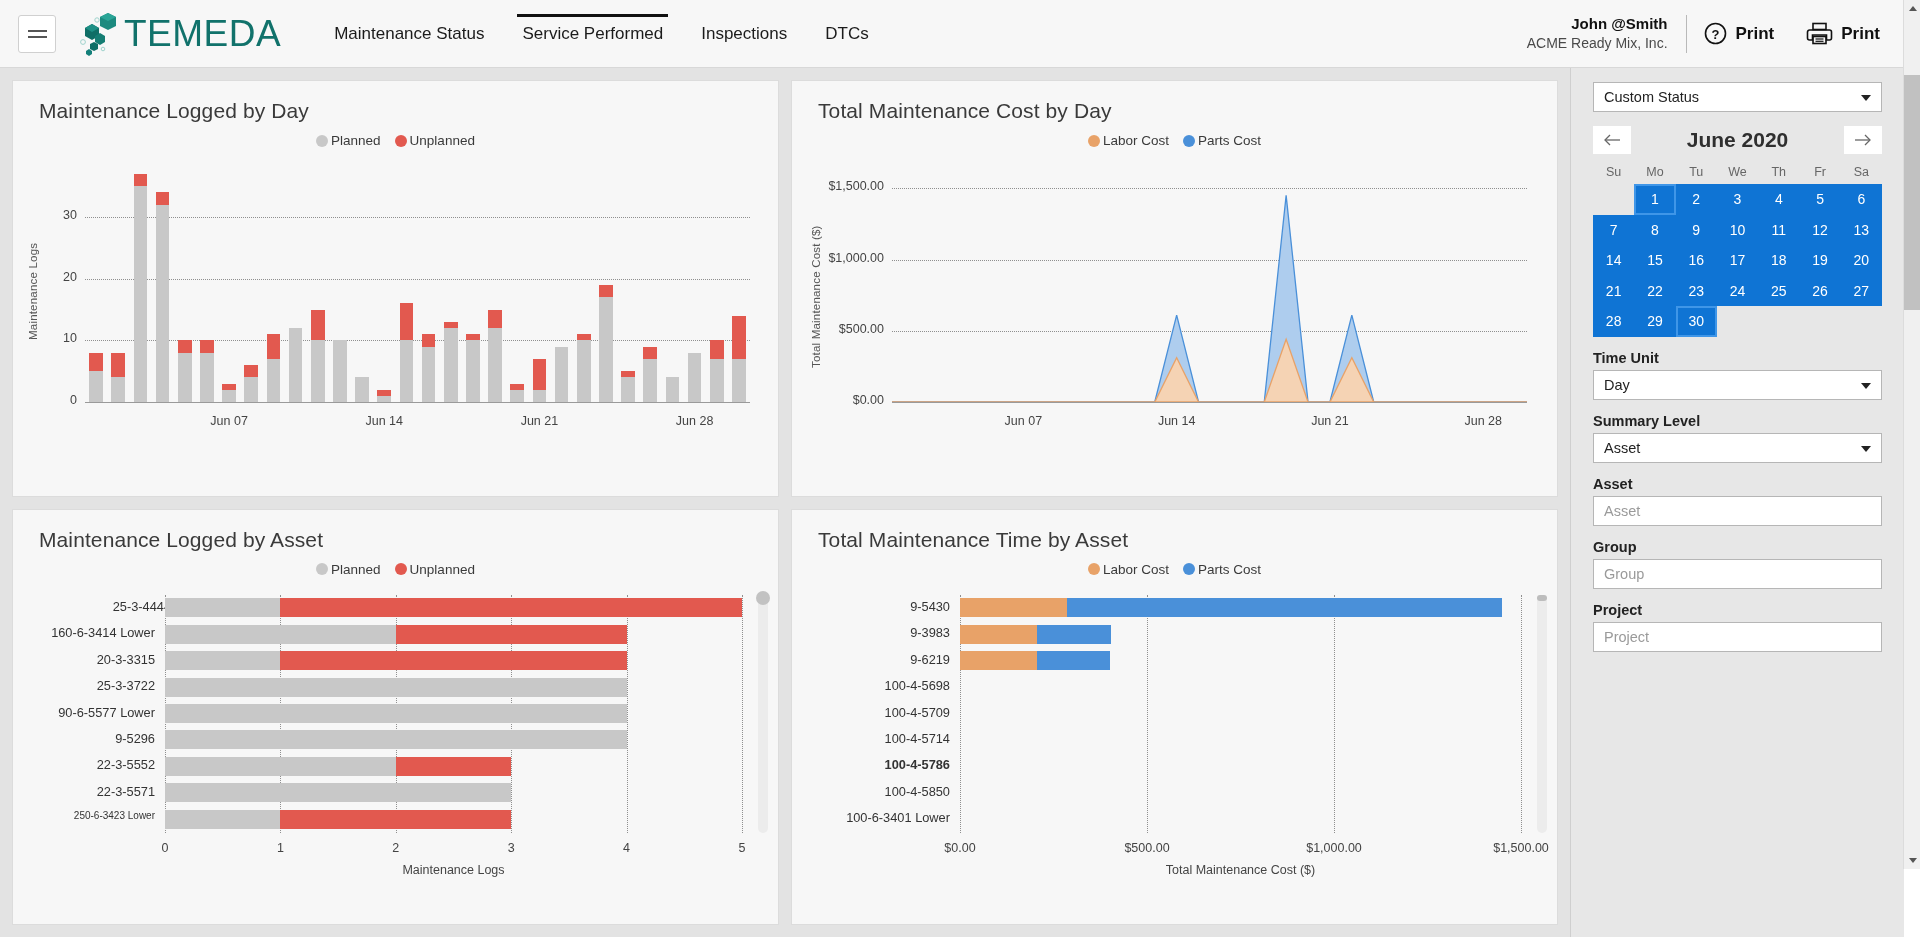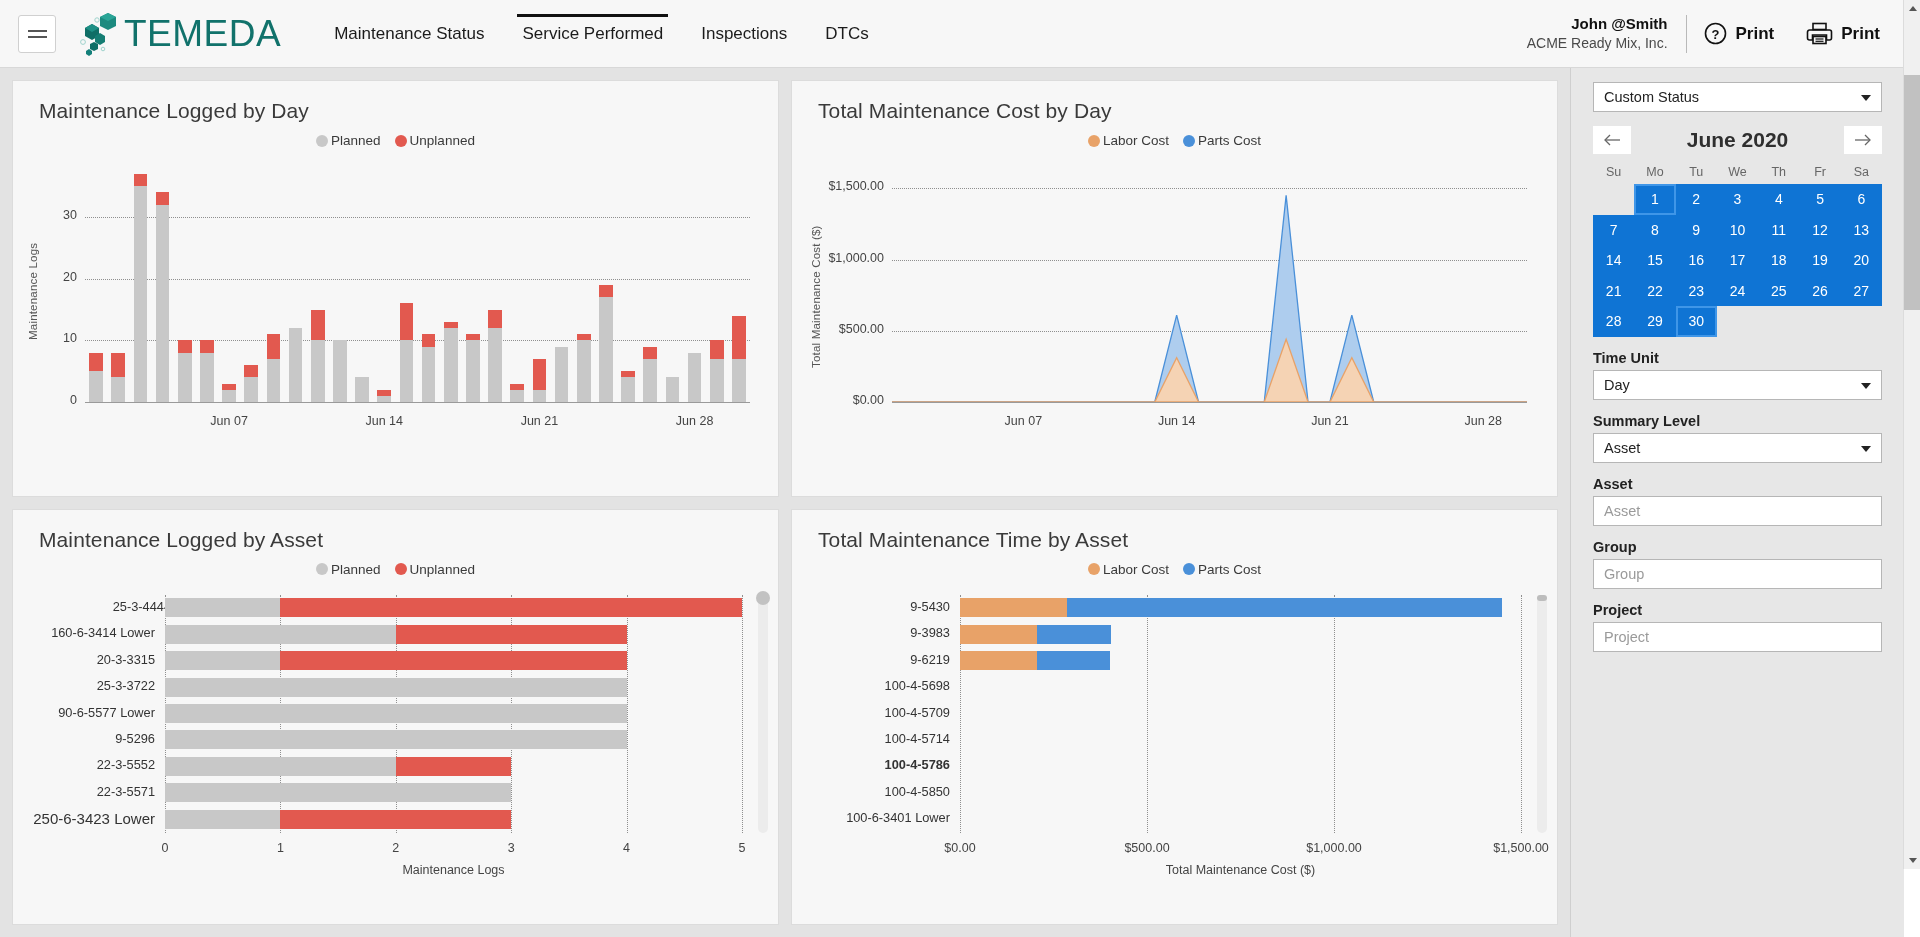--- a/index.html
+++ b/index.html
@@ -531,21 +531,21 @@
           <div style="position: absolute; left: 0px; width: 142px; top: 180.889px; text-align: right; font-size: 12.8px; color: rgb(51, 51, 51); white-space: nowrap; padding-left: 44px;">22-3-5552</div>
           <div class="hbar" style="left: 152px; top: 180.369px; height: 19.04px; width: 346.2px;">
             <div class="hseg" style="background: rgb(200, 200, 200); width: 66.6667%;"></div>
             <div class="hseg" style="background: rgb(226, 89, 79); width: 33.3333%;"></div>
           </div>
           <div style="position: absolute; left: 0px; width: 142px; top: 207.333px; text-align: right; font-size: 12.8px; color: rgb(51, 51, 51); white-space: nowrap;">22-3-5571</div>
           <div class="hbar" style="left: 152px; top: 206.813px; height: 19.04px; width: 346.2px;">
             <div class="hseg" style="background: rgb(200, 200, 200); width: 100%;"></div>
             <div class="hseg" style="background: rgb(226, 89, 79); width: 0%;"></div>
           </div>
-          <div style="position: absolute; left: 0px; width: 142px; top: 233.778px; text-align: right; font-size: 15px; color: rgb(51, 51, 51); white-space: nowrap;">250-6-3423 Lower</div>
+          <div style="position: absolute; left: 0px; width: 142px; top: 233.778px; text-align: right; font-size: 10px; color: rgb(51, 51, 51); white-space: nowrap;">250-6-3423 Lower</div>
           <div class="hbar" style="left: 152px; top: 233.258px; height: 19.04px; width: 346.2px;">
             <div class="hseg" style="background: rgb(200, 200, 200); width: 33.3333%;"></div>
             <div class="hseg" style="background: rgb(226, 89, 79); width: 66.6667%;"></div>
           </div>
           <div class="xlabel" style="left: 152px; width: 577px; top: 286px;">Maintenance Logs</div>
           <div class="scroll-track" style="left: 745px; top: 18px; height: 238px;"></div>
           <div class="scroll-thumb" style="left: 743px; top: 14px; position: absolute;"></div>
         </div>
     </div>
 

